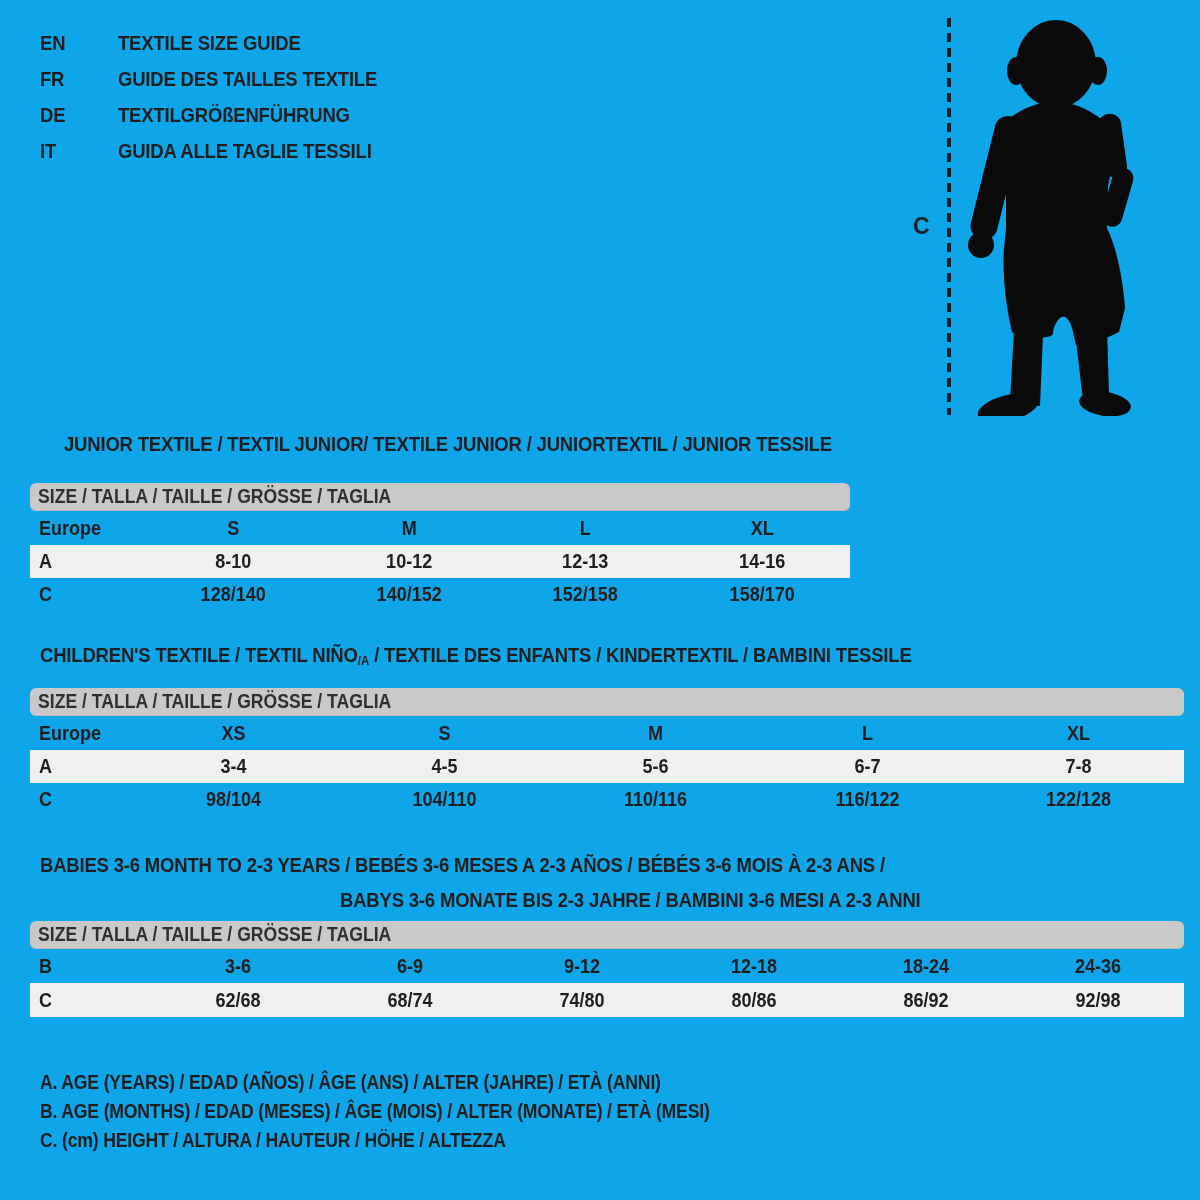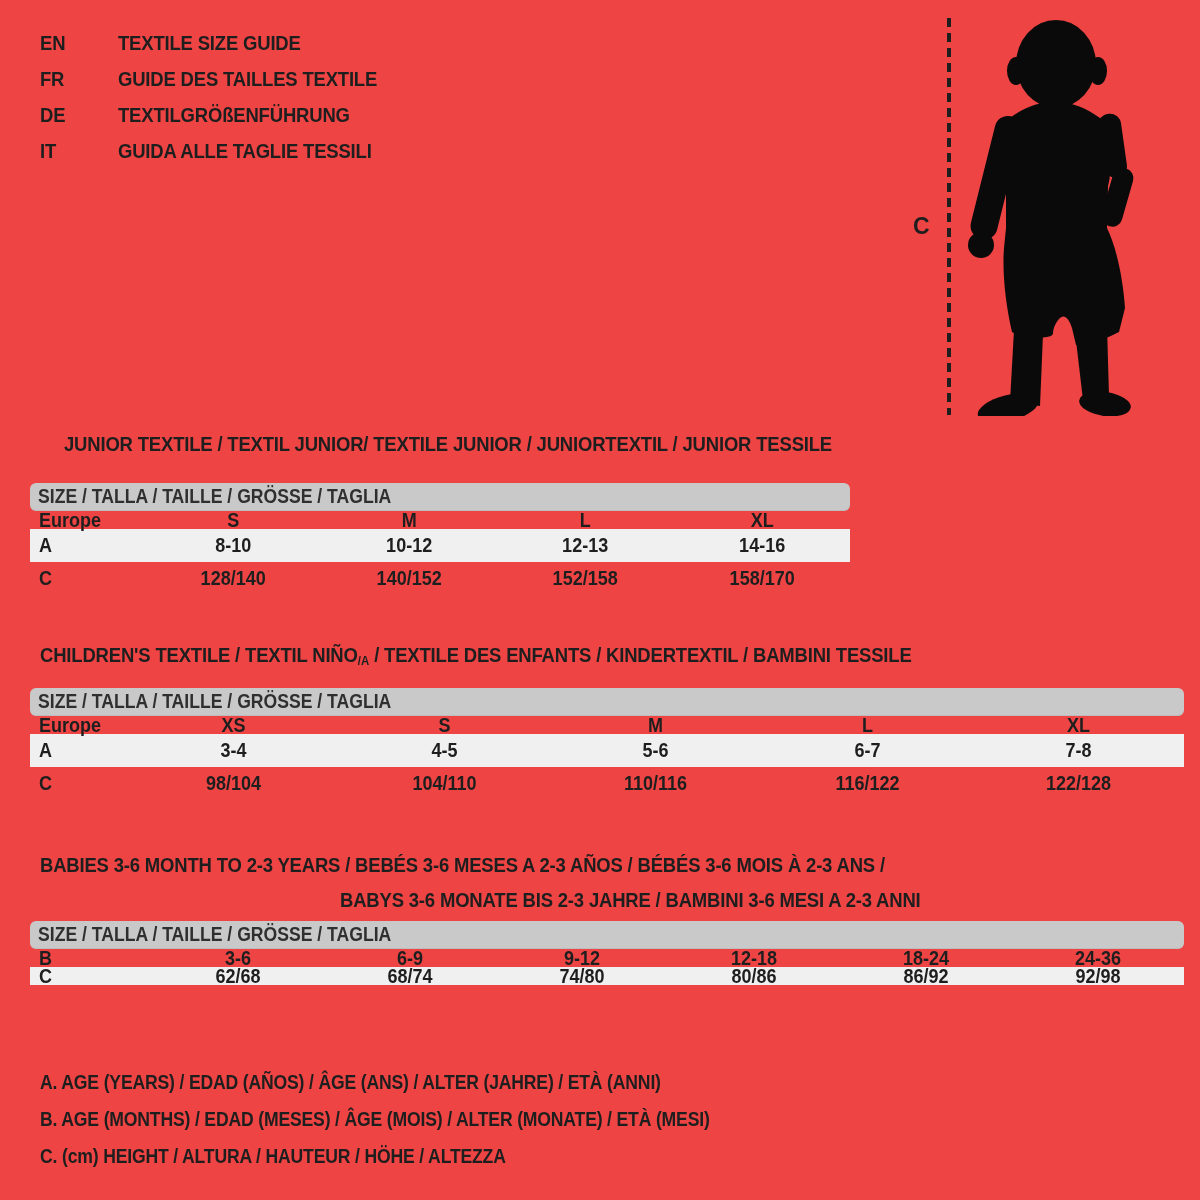--- a/index.html
+++ b/index.html
@@ -6,21 +6,21 @@
   :root{
     --table-header-bg:#c9c9c9;
     --row-stripe-bg:#f0f0f1;
     --ink:#1e1e1e;
     --bar-text:#2f2f2f;
     --silhouette:#0a0a0a;
   }
   *{margin:0;padding:0;box-sizing:border-box;}
   html,body{background:#ffffff;}
   body{font-family:"Liberation Sans","DejaVu Sans",sans-serif;color:var(--ink);}
-  #page{position:relative;width:1200px;height:1200px;background:#ef4444;overflow:hidden;}
+  #page{position:relative;width:1200px;height:1200px;background:#0ea5e9;overflow:hidden;}
 
   
   .cond{display:inline-block;transform:scaleX(0.88);transform-origin:0 50%;white-space:nowrap;}
 
   
   .lang-header{position:absolute;left:40px;top:31px;display:flex;flex-direction:column;gap:14px;}
   .lang-row{display:flex;align-items:flex-start;height:22px;font-weight:bold;font-size:21px;letter-spacing:-.2px;}
   .lang-code{width:78px;flex:none;}
   .lang-code span,.lang-title span{display:inline-block;transform:scaleX(0.88);transform-origin:0 50%;white-space:nowrap;}
 
@@ -39,30 +39,30 @@
   .heading-babies{top:847px;line-height:35px;text-align:right;}
 
   
   .tbl{position:absolute;left:30px;font-weight:bold;font-size:20px;}
   .tbl-junior{top:483px;width:820px;}
   .tbl-children{top:688px;width:1154px;}
   .tbl-babies{top:921px;width:1154px;}
   .bar{height:28px;background:var(--table-header-bg);display:flex;align-items:center;padding-left:8px;
        color:var(--bar-text);border-bottom:1px solid #bcbcbc;border-radius:6px;}
   .trow{display:flex;align-items:center;height:33px;}
-  .trow.first{height:18px;}
+  .trow.first{height:34px;}
   .trow.striped{background:var(--row-stripe-bg);}
   .tlabel{padding-left:10px;transform:scaleX(0.9);transform-origin:0 50%;white-space:nowrap;}
   .tcell{text-align:center;transform:scaleX(0.9);transform-origin:50% 50%;white-space:nowrap;}
   .tbl-junior .tlabel{width:14%;}   .tbl-junior .tcell{width:21.5%;}
   .tbl-children .tlabel{width:8.5%;} .tbl-children .tcell{width:18.3%;}
   .tbl-babies .tlabel{width:10.6%;}  .tbl-babies .tcell{width:14.9%;}
 
   
-  .footnotes{position:absolute;left:40px;top:1071px;display:flex;flex-direction:column;gap:15px;
+  .footnotes{position:absolute;left:40px;top:1071px;display:flex;flex-direction:column;gap:7px;
     font-weight:bold;font-size:20px;letter-spacing:-.2px;}
   .footnotes .note{height:22px;}
 </style>
 </head>
 <body>
 
 <div id="page">
 
   <div class="lang-header">
     <div class="lang-row">

